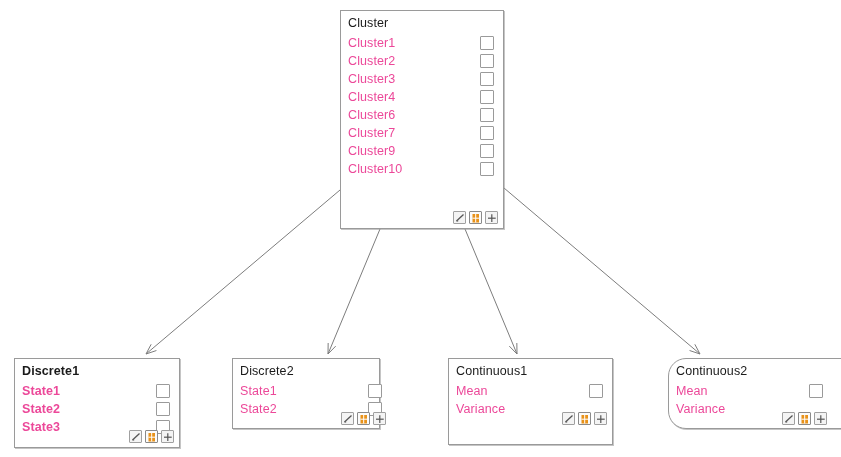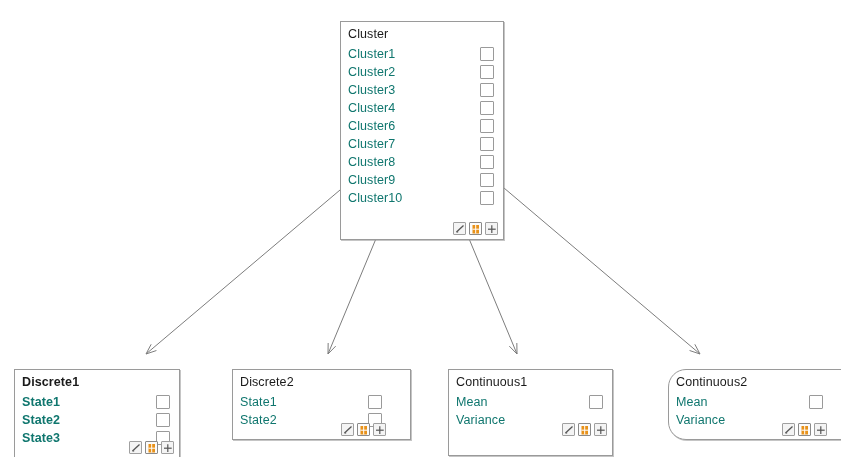--- a/index.html
+++ b/index.html
@@ -26,21 +26,20 @@
     width: 841px;
     height: 457px;
     pointer-events: none;
   }
   .node {
     position: absolute;
     box-sizing: border-box;
     background: #ffffff;
     border: 1px solid #9a9a9a;
     box-shadow: 1px 1px 0 0 rgba(150,150,150,0.55);
-    margin-top: 11px;
   }
   .node-title {
     position: absolute;
     left: 7px;
     top: 5px;
     font-size: 12.5px;
     color: #1a1a1a;
     letter-spacing: 0.1px;
     white-space: nowrap;
   }
@@ -52,21 +51,21 @@
   }
   .node-row {
     position: relative;
     height: 18px;
   }
   .row-label {
     position: absolute;
     left: 7px;
     top: 1px;
     font-size: 12.5px;
-    color: #0f766e;
+    color: #ec4899;
     letter-spacing: 0.1px;
     white-space: nowrap;
     text-align: center;
   }
   .row-check {
     position: absolute;
     top: 1px;
     width: 14px;
     height: 14px;
     box-sizing: border-box;
@@ -149,24 +148,20 @@
         </div>
         <div class="node-row">
           <span class="row-label">Cluster6</span>
           <span class="row-check" style="left: 139px;"></span>
         </div>
         <div class="node-row">
           <span class="row-label">Cluster7</span>
           <span class="row-check" style="left: 139px;"></span>
         </div>
         <div class="node-row">
-          <span class="row-label">Cluster8</span>
-          <span class="row-check" style="left: 139px;"></span>
-        </div>
-        <div class="node-row">
           <span class="row-label">Cluster9</span>
           <span class="row-check" style="left: 139px;"></span>
         </div>
         <div class="node-row">
           <span class="row-label">Cluster10</span>
           <span class="row-check" style="left: 139px;"></span>
         </div>
       </div>
       <div class="node-toolbar" style="left: 112px; top: 200px;">
         <div class="tool-btn">
@@ -221,21 +216,21 @@
           </svg>
         </div>
         <div class="tool-btn">
           <svg width="13" height="13" viewBox="0 0 13 13">
             <line x1="5.8" y1="2.3" x2="5.8" y2="10" stroke="#555" stroke-width="1.2"></line>
             <line x1="2" y1="6.2" x2="9.7" y2="6.2" stroke="#555" stroke-width="1.2"></line>
           </svg>
         </div>
       </div>
     </div>
-    <div class="node" style="left: 232px; top: 358px; width: 179px; height: 71px;">
+    <div class="node" style="left: 232px; top: 358px; width: 148px; height: 71px;">
       <div class="node-title">Discrete2</div>
       <div class="node-rows">
         <div class="node-row">
           <span class="row-label">State1</span>
           <span class="row-check" style="left: 135px;"></span>
         </div>
         <div class="node-row">
           <span class="row-label">State2</span>
           <span class="row-check" style="left: 135px;"></span>
         </div>

